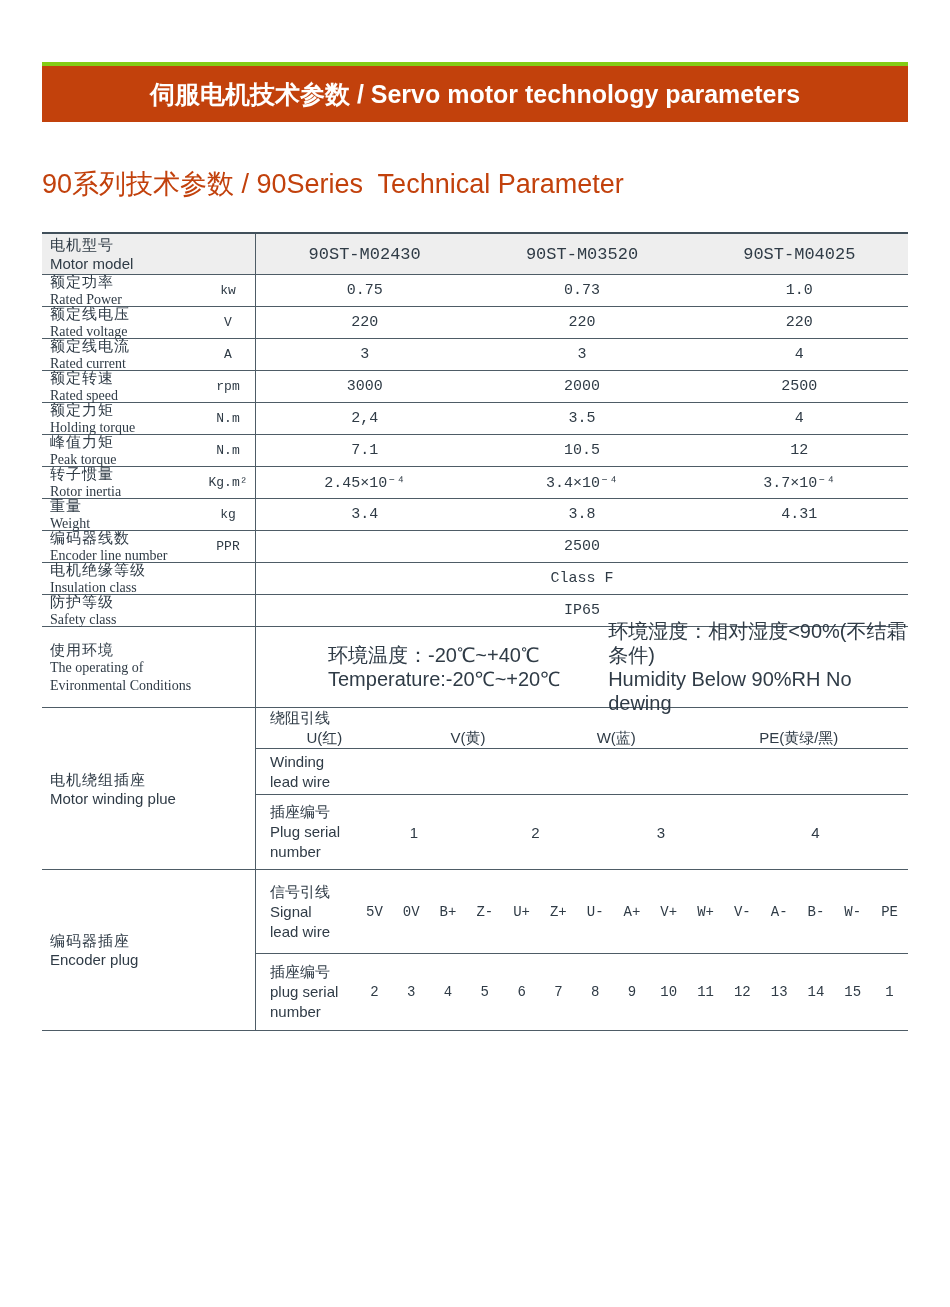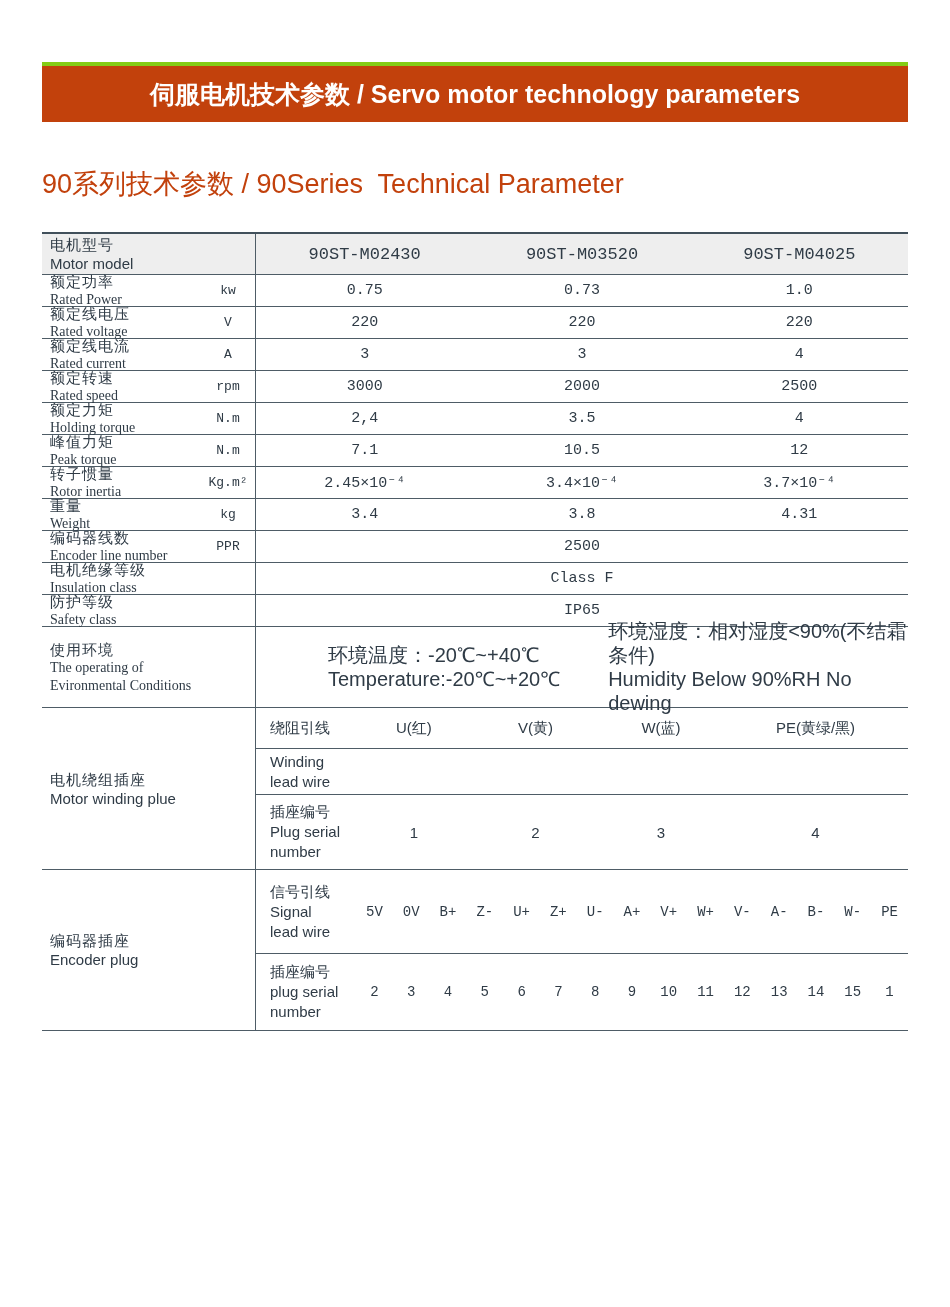--- a/index.html
+++ b/index.html
@@ -51,21 +51,21 @@
   .windrow { height:162px; }
   .encrow  { height:161px; }
   .subrows { flex:1; display:flex; flex-direction:column; }
   .subrow { display:flex; border-bottom:1px solid #4e5c66; box-sizing:border-box; }
   .subrow:last-child { border-bottom:none; }
   .sublabel {
     width:100px; box-sizing:border-box; padding-left:14px;
     display:flex; flex-direction:column; justify-content:center;
     font-size:15px; line-height:20px;
   }
-  .sr1 { height:41px; } .sr2 { height:46px; } .sr3 { flex:1; }
+  .sr1 { height:41px;flex-direction:column; } .sr2 { height:46px; } .sr3 { flex:1; }
   .esr1 { height:84px; } .esr2 { flex:1; }
   .wcell { display:flex; align-items:center; justify-content:center; font-size:15px; box-sizing:border-box; }
   .wc1 { width:21%; } .wc2 { width:23%; } .wc3 { width:22.5%; } .wc4 { width:33.5%; }
   .pins { flex:1; display:flex; }
   .pincell {
     flex:1; display:flex; align-items:center; justify-content:center;
     font-family:"Liberation Mono","DejaVu Sans Mono",monospace; font-size:14px;
   }
 </style>
 </head>

